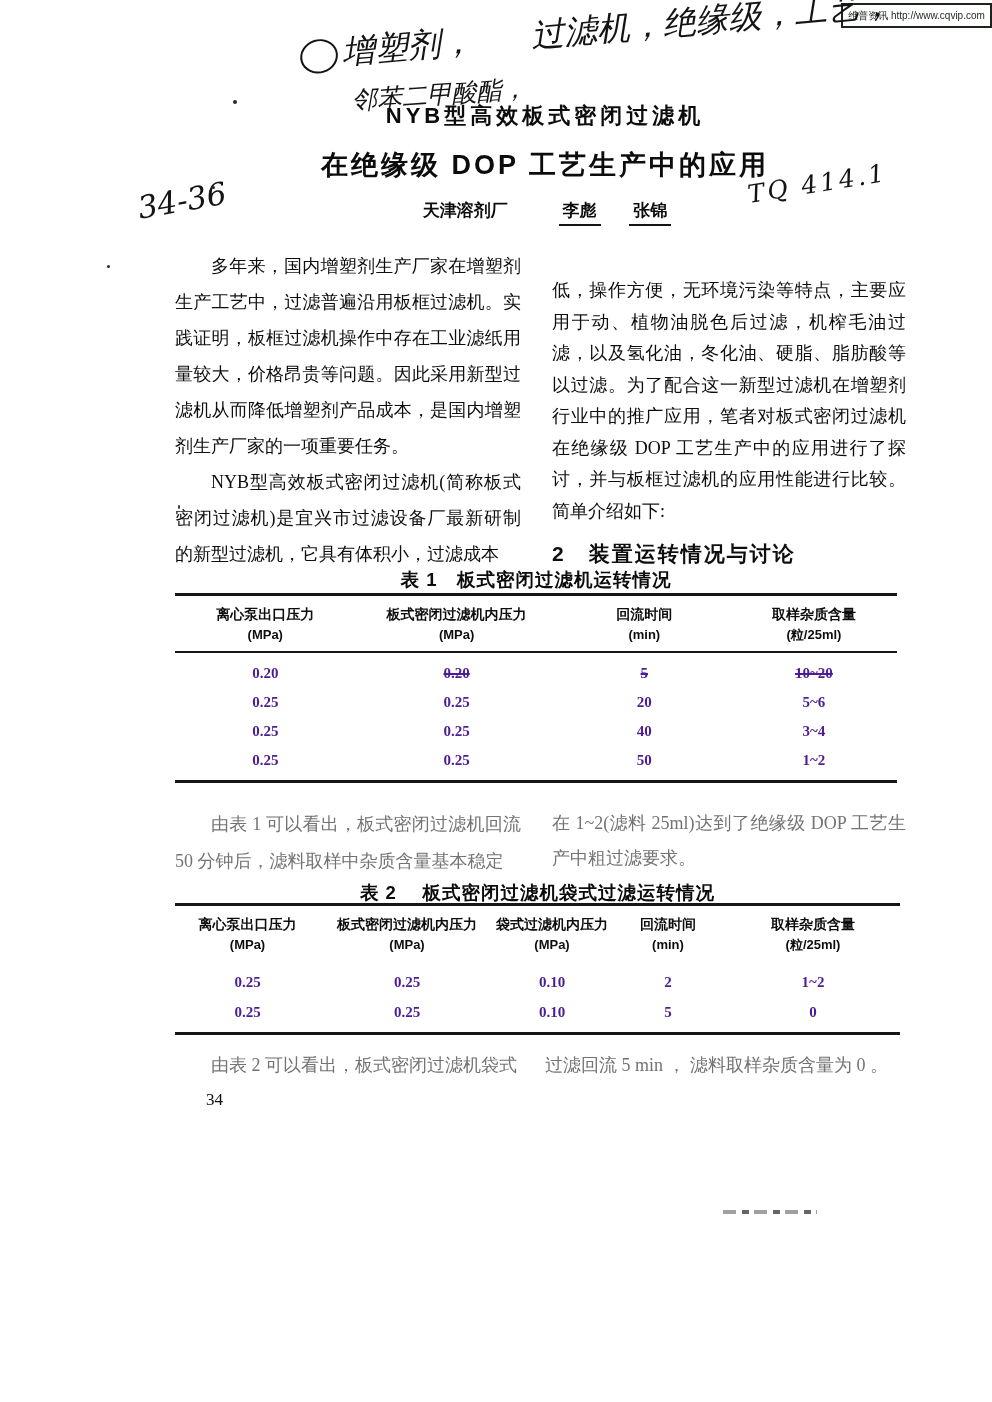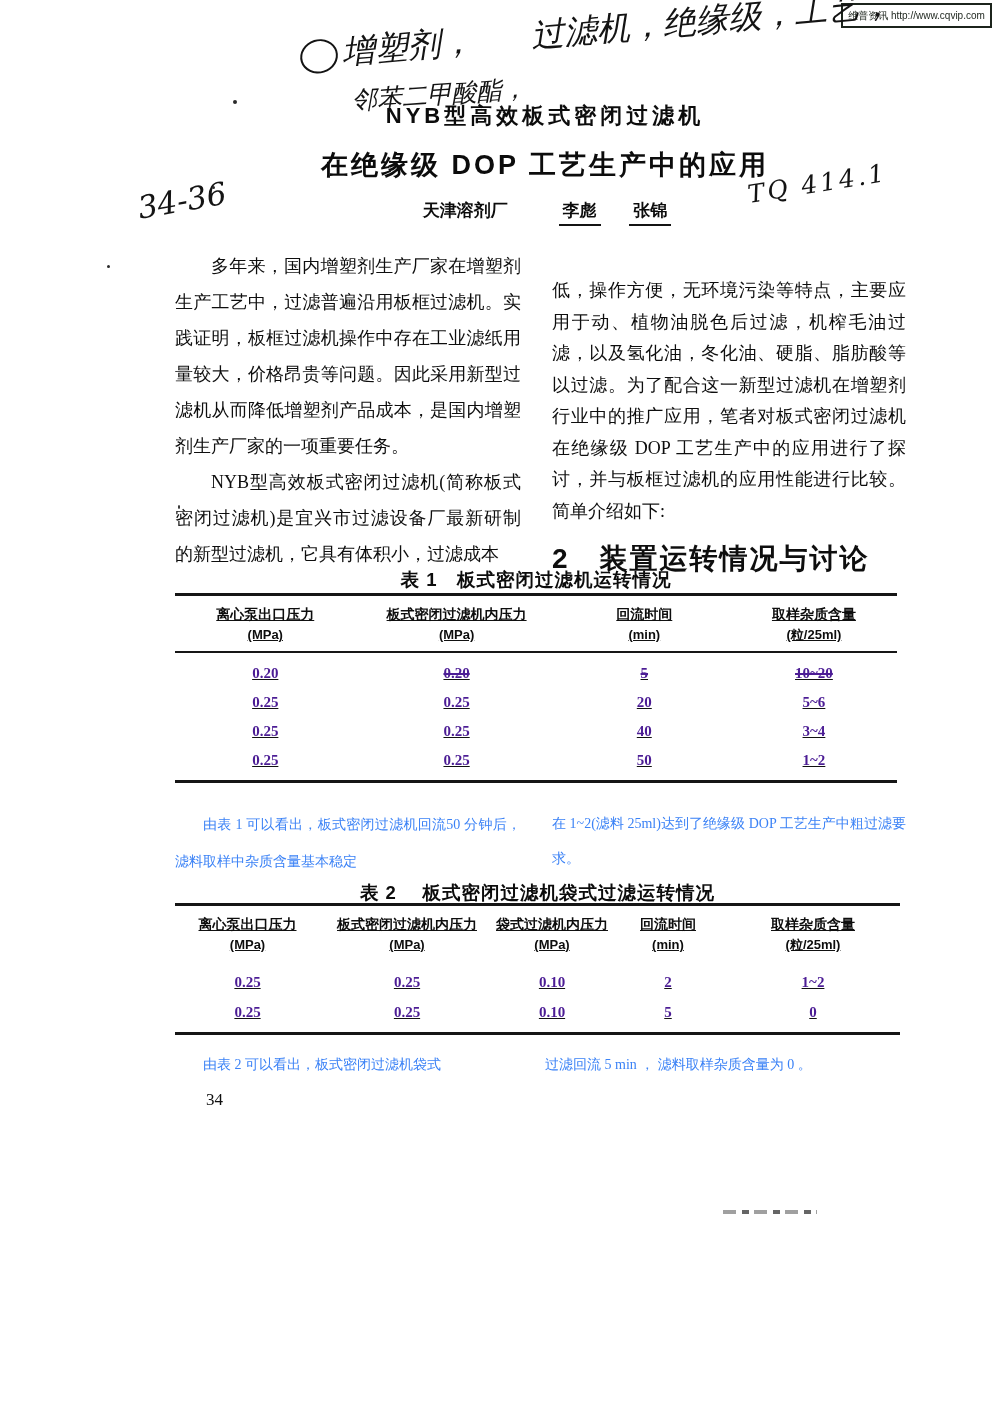--- a/index.html
+++ b/index.html
@@ -39,50 +39,50 @@
   
   .col{ position:absolute; text-align:justify; color:#0e0e0e;}
   .col-left{ left:175px; top:248px; width:346px;}
   .col-right{ left:552px; top:244px; width:354px;}
   .h1{ font-family:"Liberation Sans","DejaVu Sans",sans-serif; font-weight:bold;
        font-size:21px; margin:0 0 9px 0; letter-spacing:2px;}
   .para{ font-size:18px; line-height:36px; text-indent:2em; margin:0;}
   .para.cont{ text-indent:0;margin-top:31px;}
   .col-right .para{ line-height:31.5px;}
   .h2{ font-family:"Liberation Sans","DejaVu Sans",sans-serif; font-weight:bold;
-       font-size:28px; margin:13px 0 18px 0; letter-spacing:2px;}
+       font-size:21px; margin:13px 0 18px 0; letter-spacing:2px;}
   .h21{ font-family:"Liberation Sans","DejaVu Sans",sans-serif; font-weight:bold;
        font-size:17px; margin:0;}
   
   .tcaption{ position:absolute; text-align:center;
        font-family:"Liberation Sans","DejaVu Sans",sans-serif; font-weight:bold;
        font-size:18.5px; letter-spacing:1px; color:#0c0c0c;}
   .tcap1{ left:175px; top:567px; width:722px;}
   .tcap2{ left:175px; top:880px; width:725px;}
   
   .tbl{ position:absolute; border-top:3.5px solid #161616; border-bottom:3.5px solid #161616;}
   .t1{ left:175px; top:593px; width:722px;}
   .t2{ left:175px; top:903px; width:725px;}
-  .t-head,.t-row{ display:grid;text-decoration:underline;}
+  .t-head,.t-row{ display:grid;}
   .t1 .t-head,.t1 .t-row{ grid-template-columns:25% 28% 24% 23%;}
   .t2 .t-head,.t2 .t-row{ grid-template-columns:20% 24% 16% 16% 24%;}
   .t-head{ padding:7px 0 6px 0;}
   .t1 .t-head{ border-bottom:2.5px solid #161616;}
   .t-hcell{ text-align:center; font-family:"Liberation Sans","DejaVu Sans",sans-serif;}
   .t-cname{ font-size:14px; font-weight:bold; line-height:22px; color:#0d0d0d;}
   .t-cunit{ font-size:13px; font-weight:bold; line-height:20px; color:#0d0d0d;}
   .t-body{ padding:6px 0 5px 0;}
   .t-row{ }
   .t1 .t-cell{ line-height:29px;}
   .t2 .t-cell{ line-height:30px;}
   .t-cell{ text-align:center; font-size:15px; font-weight:bold; color:#4c1d95;
        font-family:"Liberation Serif","DejaVu Serif",serif;}
   .t-cell.struck{ text-decoration:line-through; text-decoration-thickness:1.5px;}
   
-  .snippet{ position:absolute; font-size:14px; color:#3b82f6; text-align:justify;}
+  .snippet{ position:absolute; font-size:18px; color:#737373; text-align:justify;}
   .between-left{ left:175px; top:806px; width:346px; line-height:37px;}
   .between-right{ left:552px; top:806px; width:354px; line-height:35px;}
   .closing-left{ left:175px; top:1050px; width:346px; line-height:30px;}
   .closing-right{ left:545px; top:1050px; width:365px; line-height:30px;}
   .indent{ text-indent:2em;}
   
   .pagenum{ position:absolute; left:206px; top:1090px; font-size:17px; color:#0e0e0e;}
   
   .smudge{ position:absolute; left:723px; top:1210px; width:94px; height:4px;
        background:repeating-linear-gradient(90deg,#8f8f8f 0 13px,rgba(0,0,0,0) 13px 19px,#4a4a4a 19px 26px,rgba(0,0,0,0) 26px 31px);

